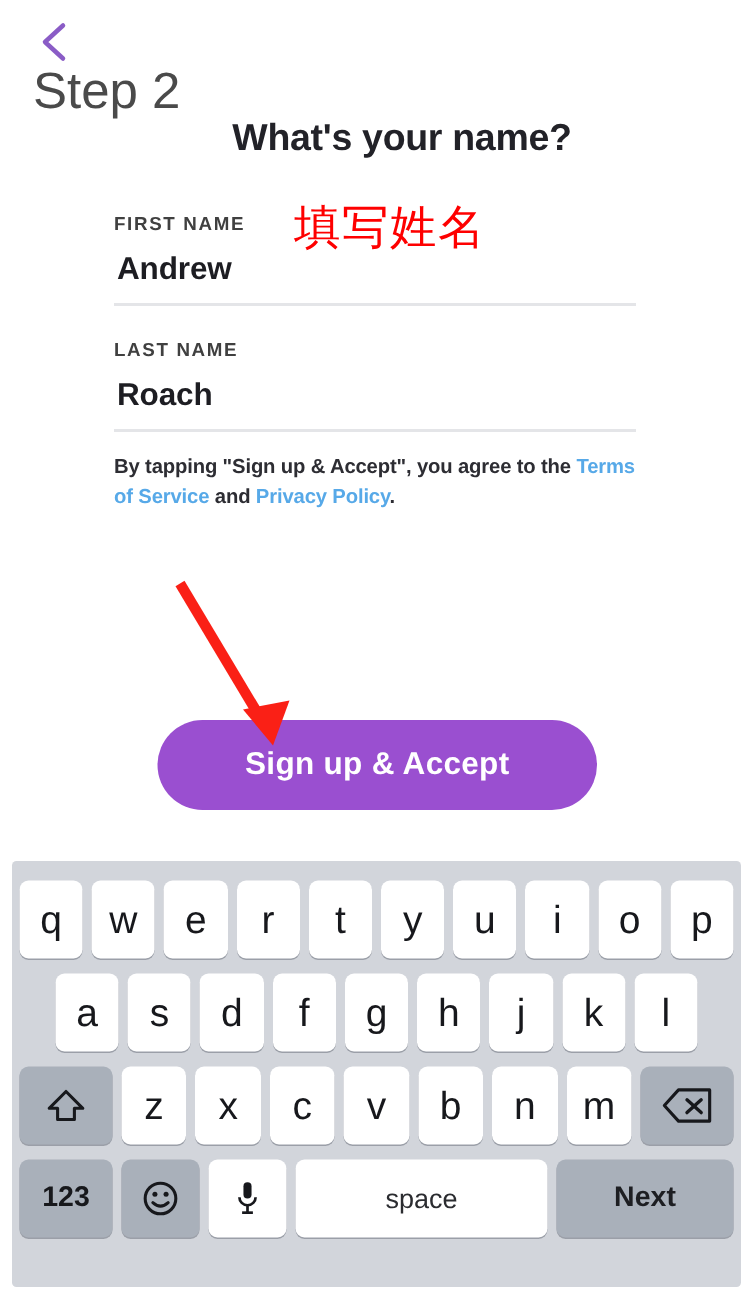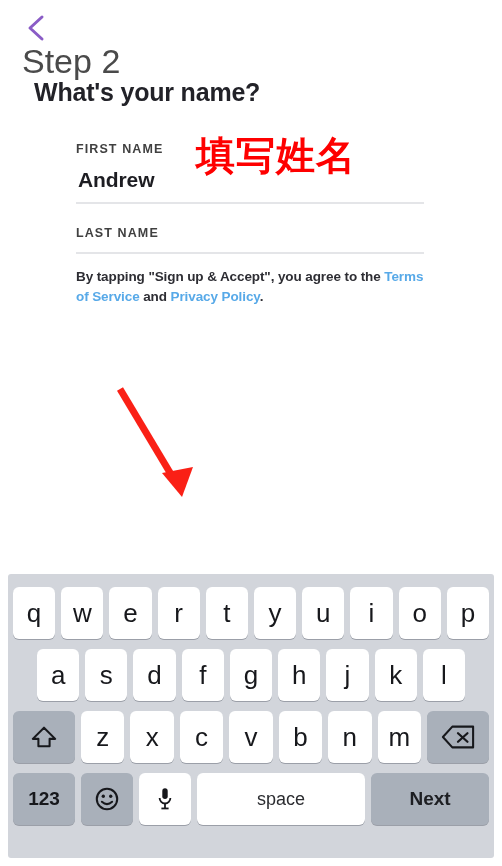--- a/index.html
+++ b/index.html
@@ -39,21 +39,21 @@
     line-height: 1;
     white-space: nowrap;
   }
 
   
   .app-heading {
     position: absolute;
     left: 0;
     top: 78px;
     width: 502px;
-    text-align: left;
+    text-align: center;
     padding-left: 34px;
     box-sizing: border-box;
     font-size: 25px;
     font-weight: bold;
     color: #222228;
     letter-spacing: -0.2px;
   }
 
   .form-area {
     position: absolute;
@@ -122,22 +122,22 @@
     width: 120px;
     height: 135px;
     pointer-events: none;
   }
 
   
   .cn-annotation {
     position: absolute;
     left: 196px;
     top: 136px;
-    font-size: 39px;
-    font-weight: bold;
+    font-size: 31px;
+    font-weight: normal;
     color: #fe0000;
     letter-spacing: 1px;
     line-height: 1;
     white-space: nowrap;
   }
 
   
   #keyboard {
     position: absolute;
     left: 8px;
@@ -208,28 +208,30 @@
   <div class="form-area">
 
     <div class="field-block first">
       <div class="field-label">FIRST NAME</div>
       <div class="field-value">Andrew</div>
       <div class="field-underline"></div>
     </div>
 
     <div class="field-block second">
       <div class="field-label">LAST NAME</div>
+      <div class="field-value">Roach</div>
       <div class="field-underline"></div>
     </div>
 
     <div class="legal"><span>By tapping "Sign up &amp; Accept", you agree to the </span><a href="#">Terms of Service</a><span> and </span><a href="#">Privacy Policy</a><span>.</span></div>
   </div>
 
   <div class="cn-annotation">填写姓名</div>
 
+  <button class="cta-button">Sign up &amp; Accept</button>
 
   <div class="red-arrow">
     <svg viewBox="0 0 120 135" width="120" height="135" aria-hidden="true">
       <line x1="20" y1="14" x2="75" y2="106" stroke="#fa2016" stroke-width="7" stroke-linecap="butt"></line>
       <polygon points="82,122 62,98 93,92" fill="#fa2016"></polygon>
     </svg>
   </div>
 
   <div id="keyboard">
 

